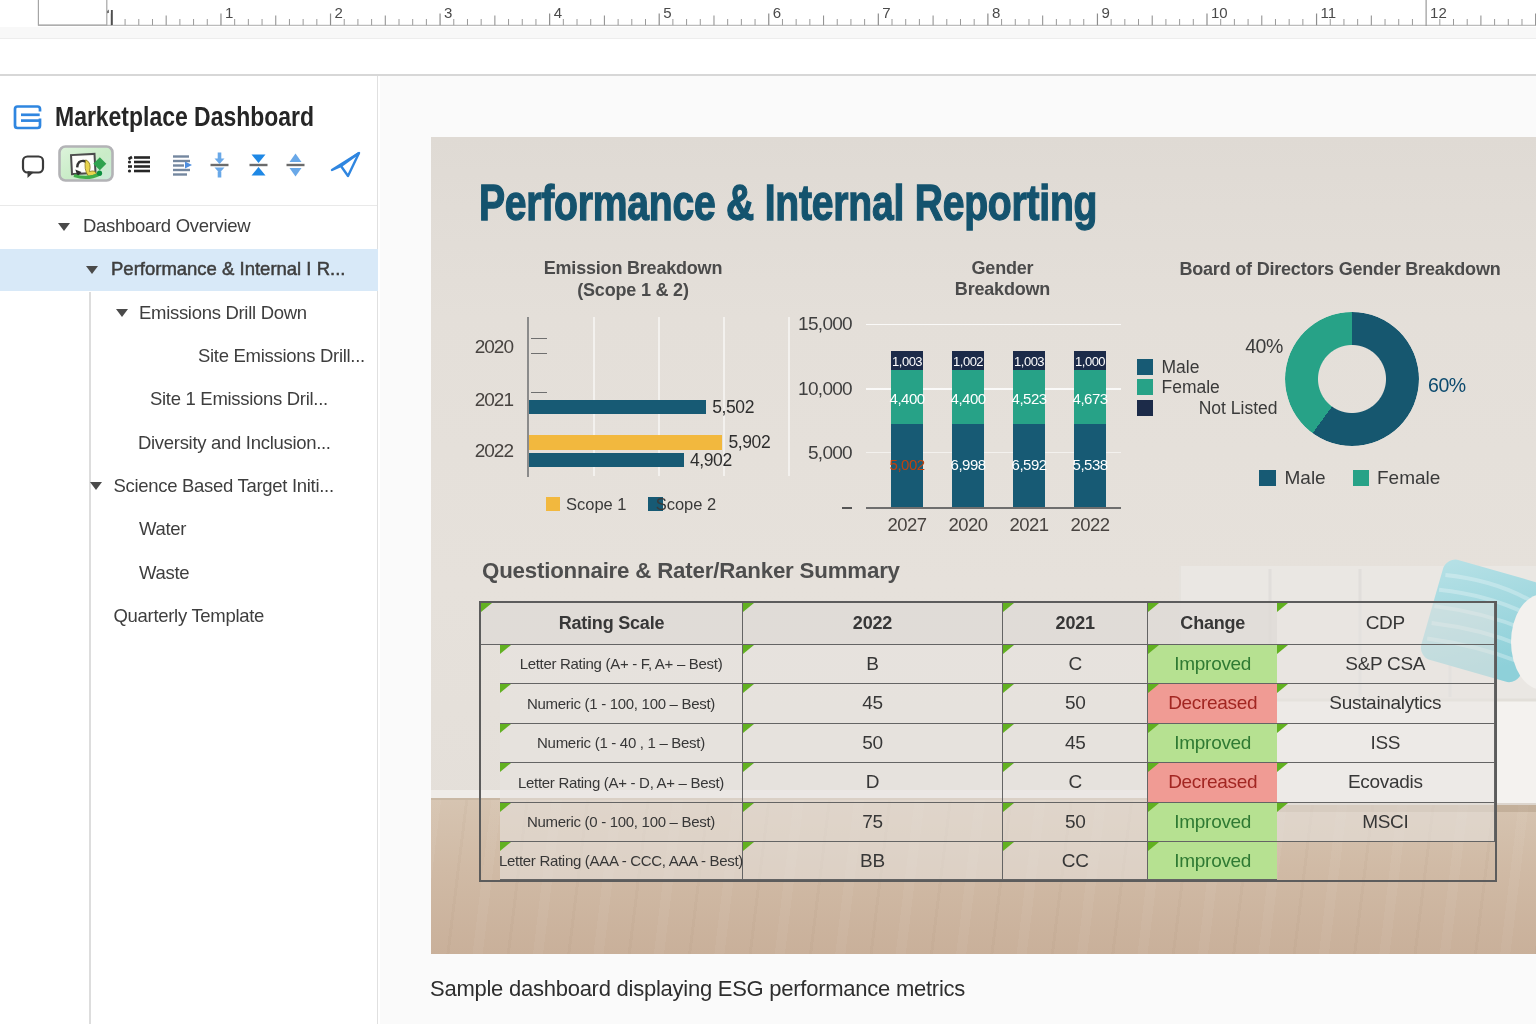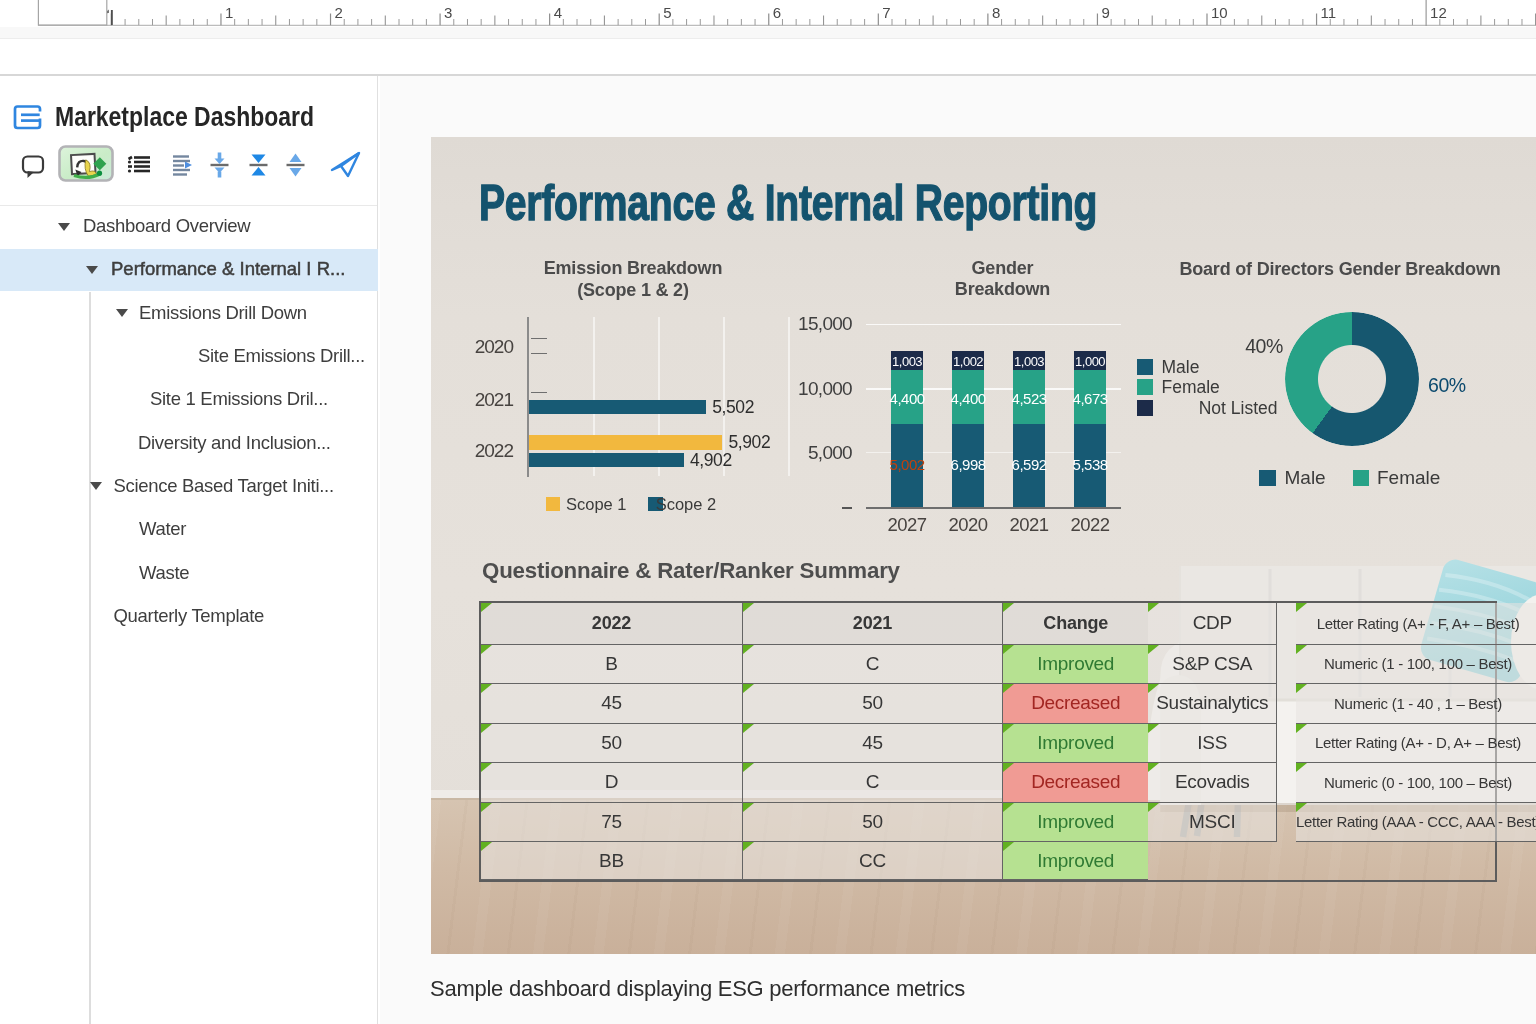--- a/index.html
+++ b/index.html
@@ -388,20 +388,21 @@
 <div class="lbl" style="left:909.3px;top:131.5px;font-size:18px;color:#4b4b4b;font-weight:bold;transform:translate(-50%,-50%);letter-spacing:-0.2px;">Board of Directors Gender Breakdown</div>
 <div class="abs" id="donut"></div>
 <div class="lbl" style="left:852.3px;top:208.6px;font-size:19.5px;color:#3c3c3c;transform:translate(-100%,-50%);letter-spacing:-0.4px;">40%</div>
 <div class="lbl" style="left:997.3px;top:247.5px;font-size:19.5px;color:#0c4a6e;transform:translate(0,-50%);letter-spacing:-0.4px;">60%</div>
 <div class="abs" style="left:828.8px;top:332.5px;width:16.5px;height:16.5px;background:#175a74;"></div>
 <div class="lbl" style="left:853.8px;top:340.5px;font-size:19px;color:#3a3a3a;transform:translate(0,-50%);">Male</div>
 <div class="abs" style="left:922.1px;top:332.5px;width:16.5px;height:16.5px;background:#27a287;"></div>
 <div class="lbl" style="left:946.3px;top:340.5px;font-size:19px;color:#3a3a3a;transform:translate(0,-50%);">Female</div>
 <div class="lbl" style="left:51.3px;top:434.0px;font-size:22.3px;color:#4e4e4e;font-weight:bold;transform:translate(0,-50%);letter-spacing:-0.2px;">Questionnaire &amp; Rater/Ranker Summary</div>
   <div id="ratertable" class="abs">
+<div class="cell hdr">Rating Scale</div>
 <div class="cell hdr">2022</div>
 <div class="cell hdr">2021</div>
 <div class="cell hdr last">Change</div>
 <div class="cell">CDP</div>
 <div class="cell rs">Letter Rating (A+ - F, A+ – Best)</div>
 <div class="cell">B</div>
 <div class="cell">C</div>
 <div class="cell last grn">Improved</div>
 <div class="cell">S&amp;P CSA</div>
 <div class="cell rs">Numeric (1 - 100, 100 – Best)</div>

